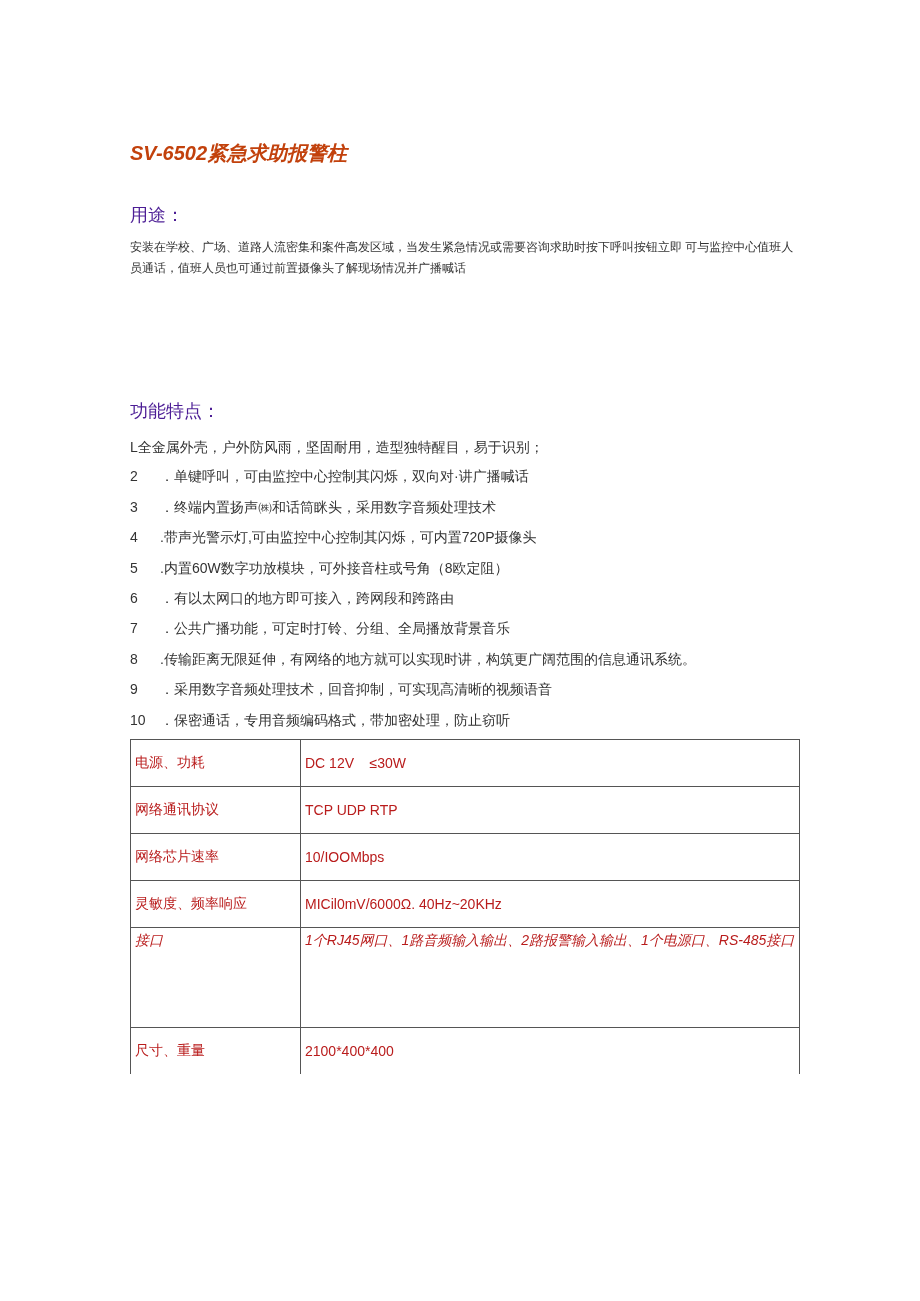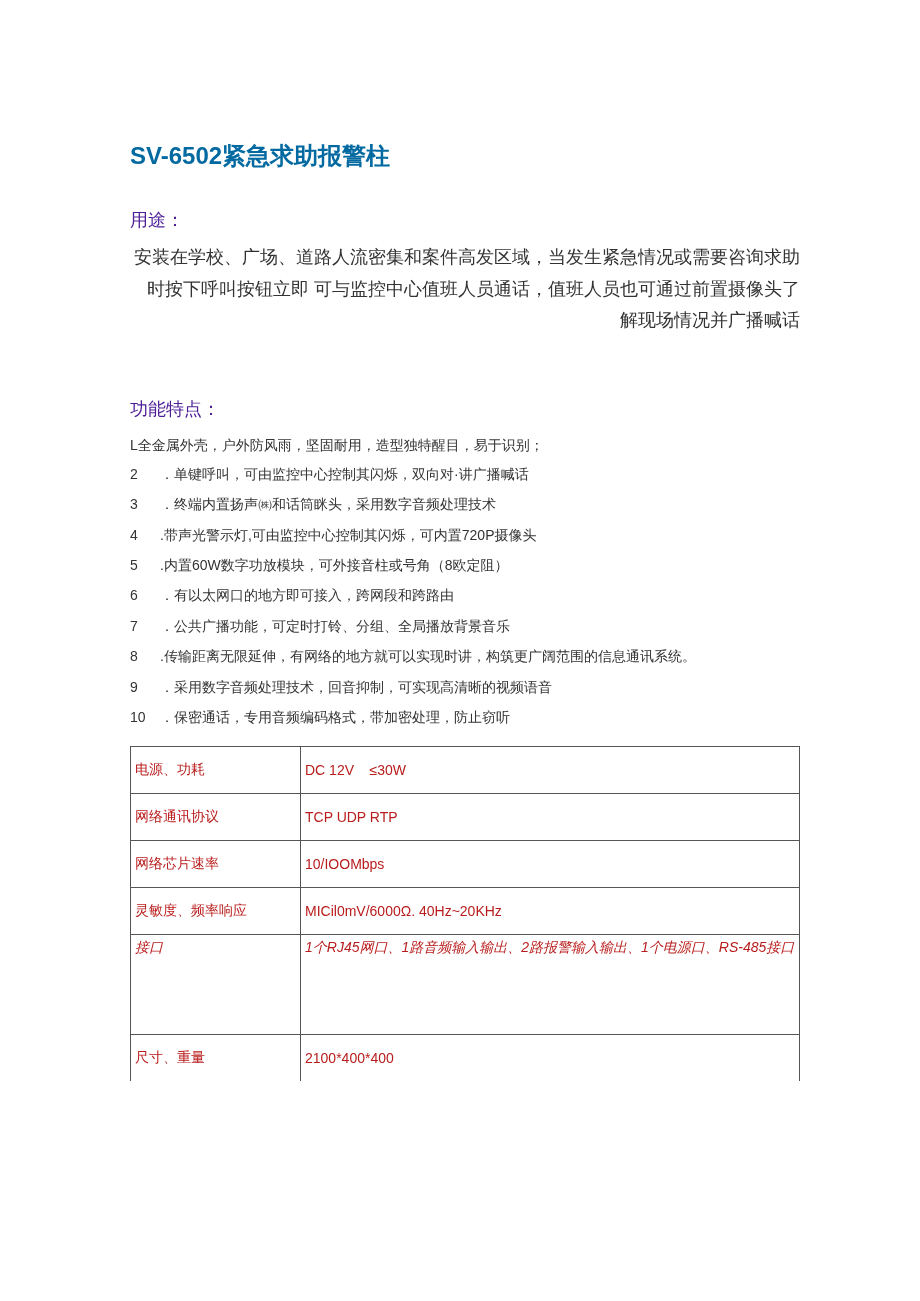--- a/index.html
+++ b/index.html
@@ -8,43 +8,43 @@
       margin: 0;
       padding: 0;
       background: #fff;
       color: #333;
       width: 920px;
     }
     .page {
       padding: 140px 120px 60px 130px;
     }
     h1 {
-      font-size: 24px;
+      font-size: 20px;
       font-weight: bold;
-      color: #0369a1;
+      color: #c2410c;
       margin: 0 0 36px 0;
+      font-style: italic;
     }
     h2 {
       font-size: 18px;
       font-weight: normal;
       color: #4c1d95;
       margin: 0 0 10px 0;
     }
     .usage-text {
-      font-size: 18px;
+      font-size: 12px;
       line-height: 1.75;
       color: #333;
-      margin-bottom: 60px;
-      text-align: right;
+      margin-bottom: 120px;
     }
     .features-list {
       font-size: 14px;
       line-height: 1.6;
       color: #333;
-      margin-bottom: 14px;
+      margin-bottom: 4px;
     }
     .feature-first {
       padding: 3px 0;
     }
     .feature-item {
       display: flex;
       padding: 4px 0;
     }
     .feature-num {
       width: 30px;

